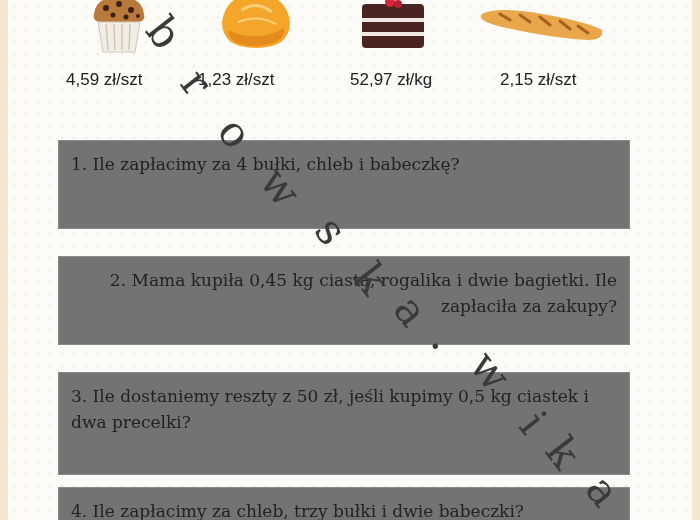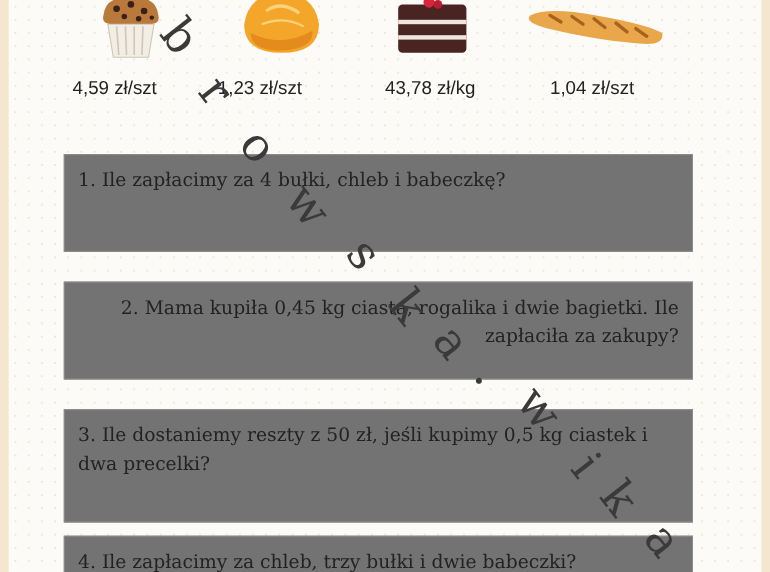--- a/index.html
+++ b/index.html
@@ -73,22 +73,22 @@
 </div>
 <div class="product" style="left:478px; top:4px;">
   <svg width="128" height="40" viewBox="0 0 128 40">
     <path d="M4 10 Q20 2 64 10 Q110 18 124 26 Q126 36 110 36 Q70 34 20 22 Q-2 16 4 10Z" fill="#e9a64a"></path>
     <path d="M22 10 L32 16 M42 11 L52 18 M62 13 L72 21 M82 17 L92 25 M100 22 L110 29" stroke="#a7631e" stroke-width="3" stroke-linecap="round"></path>
   </svg>
 </div>
 
 <div class="price" style="left:66px;">4,59 zł/szt</div>
 <div class="price" style="left:198px;">1,23 zł/szt</div>
-<div class="price" style="left:350px;">43,78 zł/kg</div>
-<div class="price" style="left:500px;">1,04 zł/szt</div>
+<div class="price" style="left:350px;">52,97 zł/kg</div>
+<div class="price" style="left:500px;">2,15 zł/szt</div>
 
 <div class="task" style="top:140px; height:89px;">
   <span>1. Ile zapłacimy za 4 bułki, chleb i babeczkę?</span>
 </div>
 <div class="task" style="top:256px; height:89px;text-align:right;">
   <span>2. Mama kupiła 0,45 kg ciasta, rogalika i dwie bagietki. Ile zapłaciła za zakupy?</span>
 </div>
 <div class="task" style="top:372px; height:103px;">
   <span>3. Ile dostaniemy reszty z 50 zł, jeśli kupimy 0,5 kg ciastek i dwa precelki?</span>
 </div>

